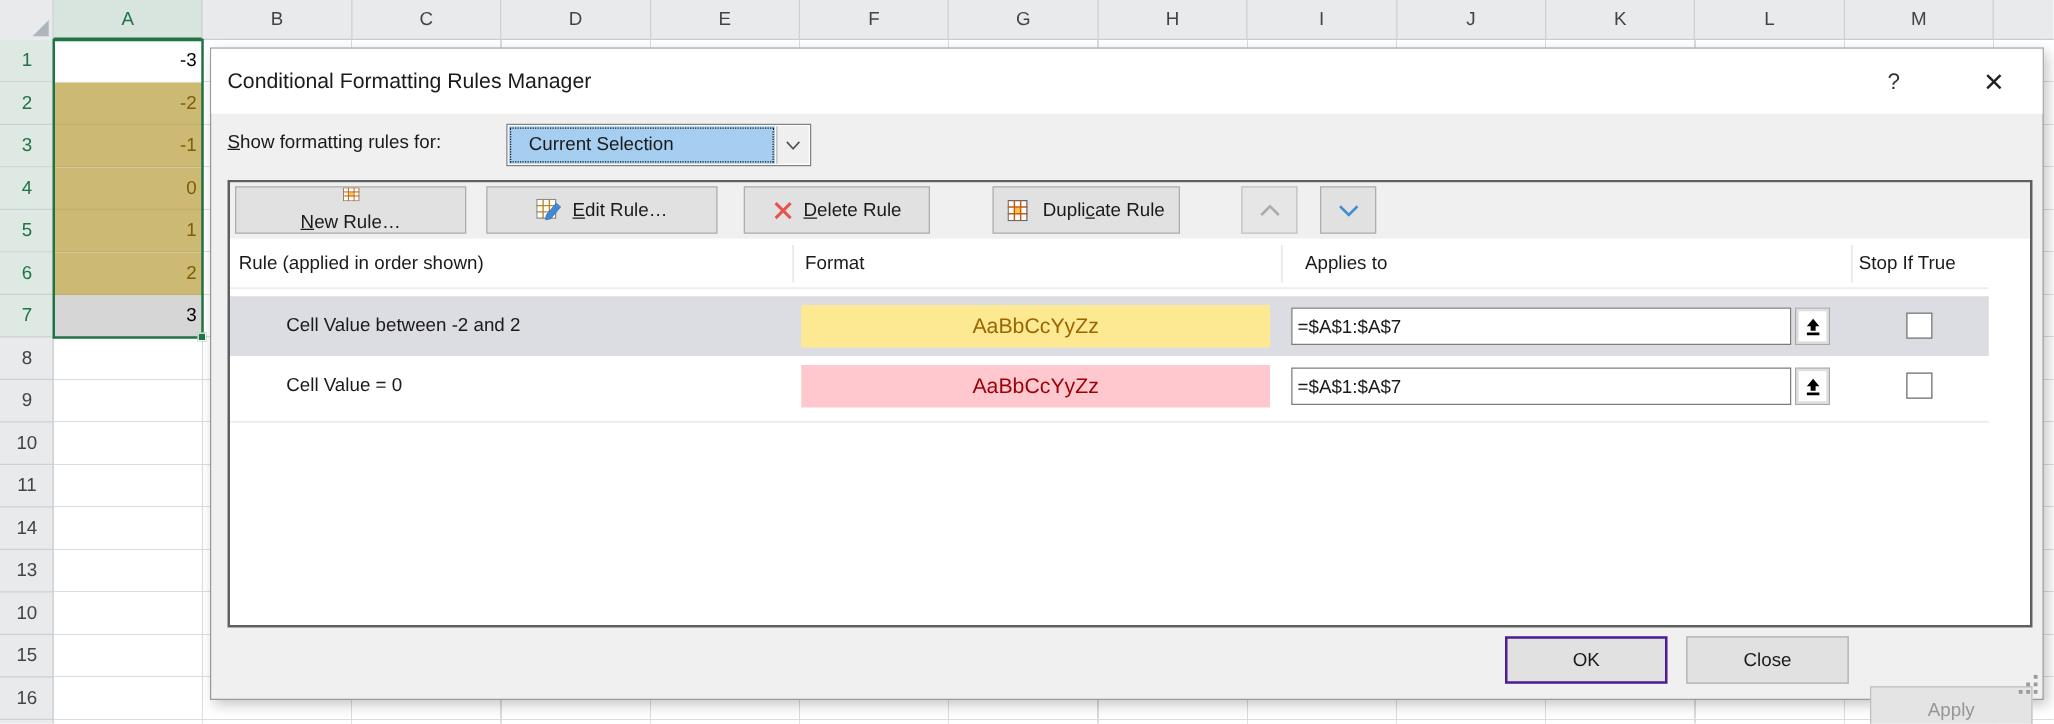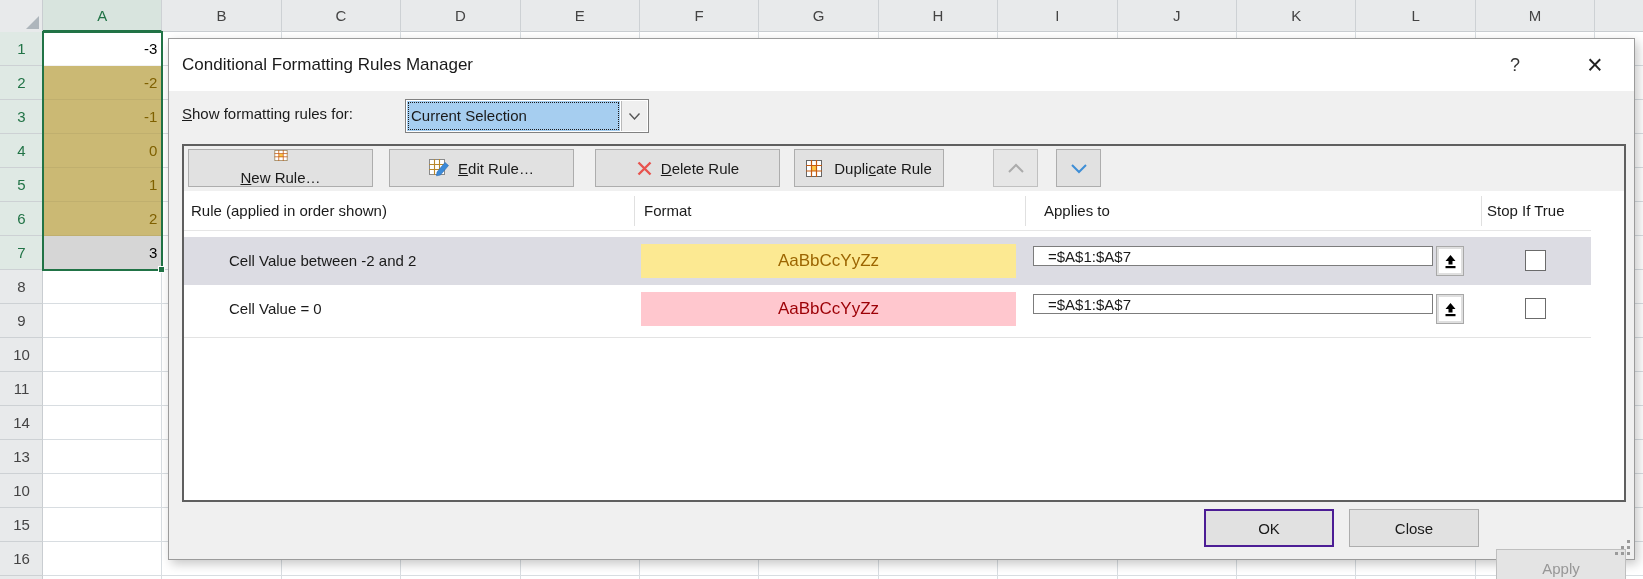--- a/index.html
+++ b/index.html
@@ -37,21 +37,21 @@
   .help-btn, .close-btn { position:absolute; top:0; height:52px; display:flex; align-items:center; justify-content:center; color:#333; cursor:default; }
   .help-btn { left:1330px; width:32px; font-size:18px; }
   .close-btn { left:1404px; width:44px; font-size:27px; font-weight:400; color:#222; }
 
   .show-label { position:absolute; left:13px; top:66px; font-size:15px; }
   .mn { text-decoration:underline; }
 
   .combo { position:absolute; left:236px; top:60px; width:244px; height:34px; background:#fff;
     border:1px solid #818181; display:flex; }
   .combo-value { flex:1; margin:1px; background:#A6CEF0; outline:1px dotted #1a1a1a; outline-offset:-2px;
-    font-size:15px; line-height:30px; padding-left:4px; }
+    font-size:15px; line-height:30px; padding-left:16px; }
   .combo-arrow { width:26px; margin:1px 1px 1px 0; background:#EFEFEF; border-left:1px solid #B9B9B9;
     display:flex; align-items:center; justify-content:center; }
 
   .panel { position:absolute; left:13px; top:105px; width:1444px; height:358px;
     border:2px solid #5F5F5F; background:#fff; }
   .toolbar { position:absolute; left:0; top:0; right:0; height:45px; background:#F0F0F0; }
   .tbtn { position:absolute; top:3px; height:38px; background:#E1E1E1; border:1px solid #ADADAD;
     display:flex; align-items:center; justify-content:center; gap:8px; font-size:15px; color:#1a1a1a; }
   .tbtn.arrow { width:45px; }
   .tbtn.disabled { background:#E6E6E6; border-color:#C0C0C0; }
@@ -59,23 +59,23 @@
   .rule-list { position:absolute; left:0; top:45px; right:0; bottom:0; background:#fff; }
   .list-hdr { position:absolute; left:0; top:0; width:1407px; height:40px; border-bottom:1px solid #E6E6E6; }
   .hdr-label { position:absolute; top:0; line-height:40px; font-size:15px; color:#1a1a1a; }
   .hdr-div { position:absolute; top:5px; height:30px; width:1px; background:#E0E0E0; }
 
   .rule-row { position:absolute; left:0; width:1407px; height:48px; background:#fff; }
   .rule-row.selected { background:#DCDCE3; }
   .rule-name { position:absolute; left:45px; top:0; line-height:48px; font-size:15px; color:#1a1a1a; }
   .swatch { position:absolute; left:457px; top:7px; width:375px; height:34px;
     text-align:center; line-height:34px; font-size:17px; }
-  .applies-input { position:absolute; left:849px; top:9px; width:400px; height:20px;
+  .applies-input { position:absolute; left:849px; top:9px; width:400px; height:30px;
     border:1px solid #7C7C7C; background:#fff; font-family:"Liberation Sans",sans-serif;
-    font-size:15px; padding-left:14px; color:#1a1a1a; }
+    font-size:15px; padding-left:4px; color:#1a1a1a; }
   .collapse-btn { position:absolute; left:1252px; top:9px; width:28px; height:30px; background:#fff;
     border:1px solid #A8A8A8; box-shadow: inset 0 0 0 2px #DFDFDF;
     display:flex; align-items:center; justify-content:center; }
   .cfcheckbox { position:absolute; left:1341px; top:13px; width:21px; height:21px;
     background:#fff; border:1px solid #6B6B6B; }
   .row-sep { position:absolute; left:0; top:146px; width:1407px; height:1px; background:#E3E3E3; }
 
   .btn { position:absolute; top:470px; width:130px; height:38px; background:#E1E1E1;
     border:1px solid #ADADAD; font-size:15px; color:#1a1a1a;
     display:flex; align-items:center; justify-content:center; }
@@ -168,21 +168,21 @@
         <span><span class="mn">N</span><span>ew Rule…</span></span>
       </div>
       <div class="tbtn" style="left:205px; width:185px;">
         <svg width="21" height="18" viewBox="0 0 21 18">
             <rect x="0.5" y="0.5" width="15" height="15" fill="#fff" stroke="#8A8A8A"></rect>
             <path d="M0 5.5 H16 M0 10.5 H16 M5.5 0 V16 M10.5 0 V16" stroke="#B9882C" stroke-width="1.1" fill="none"></path>
             <polygon points="8,13 16,3.5 19.5,6.5 11.5,16 7.5,16.8" fill="#3C8AD8" stroke="#2B6CB0" stroke-width="0.6"></polygon>
           </svg>
         <span><span class="mn">E</span><span>dit Rule…</span></span>
       </div>
-      <div class="tbtn" style="left:411px; width:185px;align-items:center;">
+      <div class="tbtn" style="left:411px; width:149px;align-items:center;">
         <svg width="17" height="17" viewBox="0 0 17 17">
             <path d="M2.5 2.5 L14.5 14.5 M14.5 2.5 L2.5 14.5" stroke="#E8534E" stroke-width="2.4" fill="none"></path>
           </svg>
         <span><span class="mn">D</span><span>elete Rule</span></span>
       </div>
       <div class="tbtn" style="left:610px; width:150px;">
         <svg width="20" height="17" viewBox="0 0 20 17">
             <rect x="0.5" y="0.5" width="15" height="16" fill="#fff" stroke="#666"></rect>
             <rect x="5.5" y="6" width="5" height="5" fill="#FFC846"></rect>
             <path d="M0 5.5 H16 M0 11 H16 M5.5 0 V17 M10.5 0 V17" stroke="#C55A11" stroke-width="1.2" fill="none"></path>

